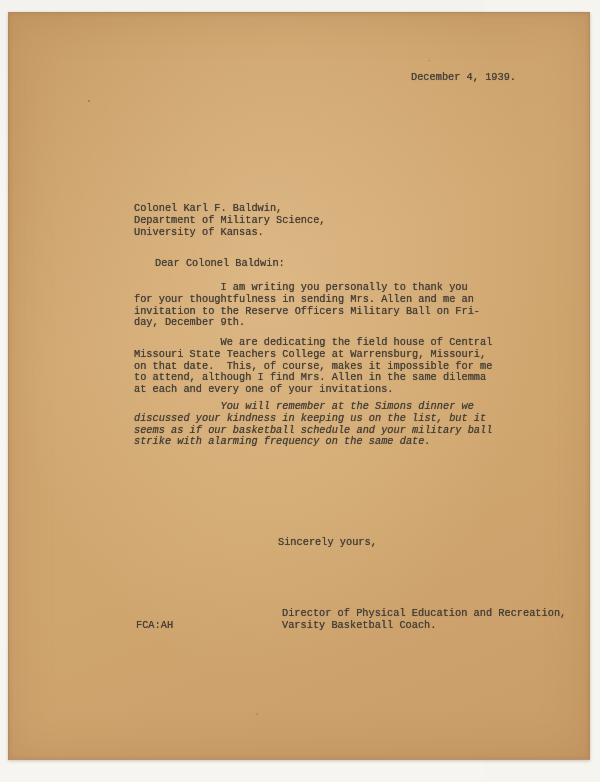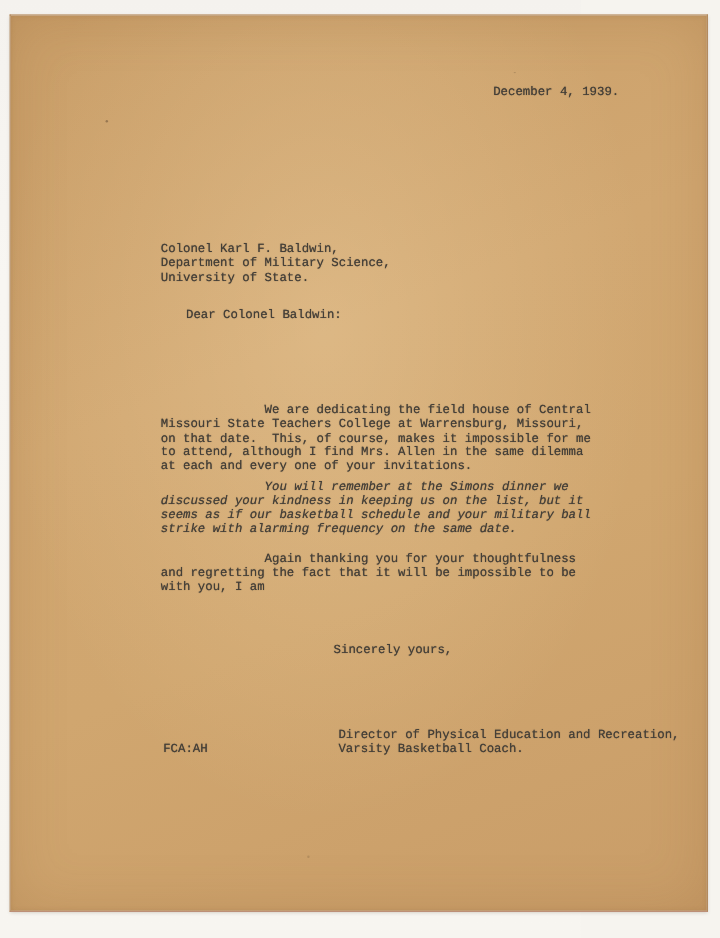--- a/index.html
+++ b/index.html
@@ -60,39 +60,40 @@
 </head>
 <body>
 
 <div class="scan-frame">
   <div class="paper">
 
     <div class="tw" style="left:402px; top:59px;">December 4, 1939.</div>
 
     <div class="tw" style="left:125px; top:190px;">Colonel Karl F. Baldwin,
 Department of Military Science,
-University of State.</div>
+University of Kansas.</div>
 
     <div class="tw" style="left:125px; top:245px;padding-left:21px;">Dear Colonel Baldwin:</div>
 
+    <div class="tw" style="left:125px; top:269px;">              I am writing you personally to thank you
+for your thoughtfulness in sending Mrs. Allen and me an
+invitation to the Reserve Officers Military Ball on Fri-
+day, December 9th.</div>
 
     <div class="tw" style="left:125px; top:324px;">              We are dedicating the field house of Central
 Missouri State Teachers College at Warrensburg, Missouri,
 on that date.  This, of course, makes it impossible for me
 to attend, although I find Mrs. Allen in the same dilemma
 at each and every one of your invitations.</div>
 
     <div class="tw" style="left:125px; top:388px;font-style:italic;">              You will remember at the Simons dinner we
 discussed your kindness in keeping us on the list, but it
 seems as if our basketball schedule and your military ball
 strike with alarming frequency on the same date.</div>
 
-    <div class="tw" style="left:125px; top:448px;">              Again thanking you for your thoughtfulness
-and regretting the fact that it will be impossible to be
-with you, I am</div>
 
     <div class="tw" style="left:269px; top:524px;">Sincerely yours,</div>
 
     <div class="tw" style="left:273px; top:595px;">Director of Physical Education and Recreation,
 Varsity Basketball Coach.</div>
 
     <div class="tw" style="left:127px; top:607px;">FCA:AH</div>
 
     <div class="speck speck-1"></div>
     <div class="speck speck-2"></div>

